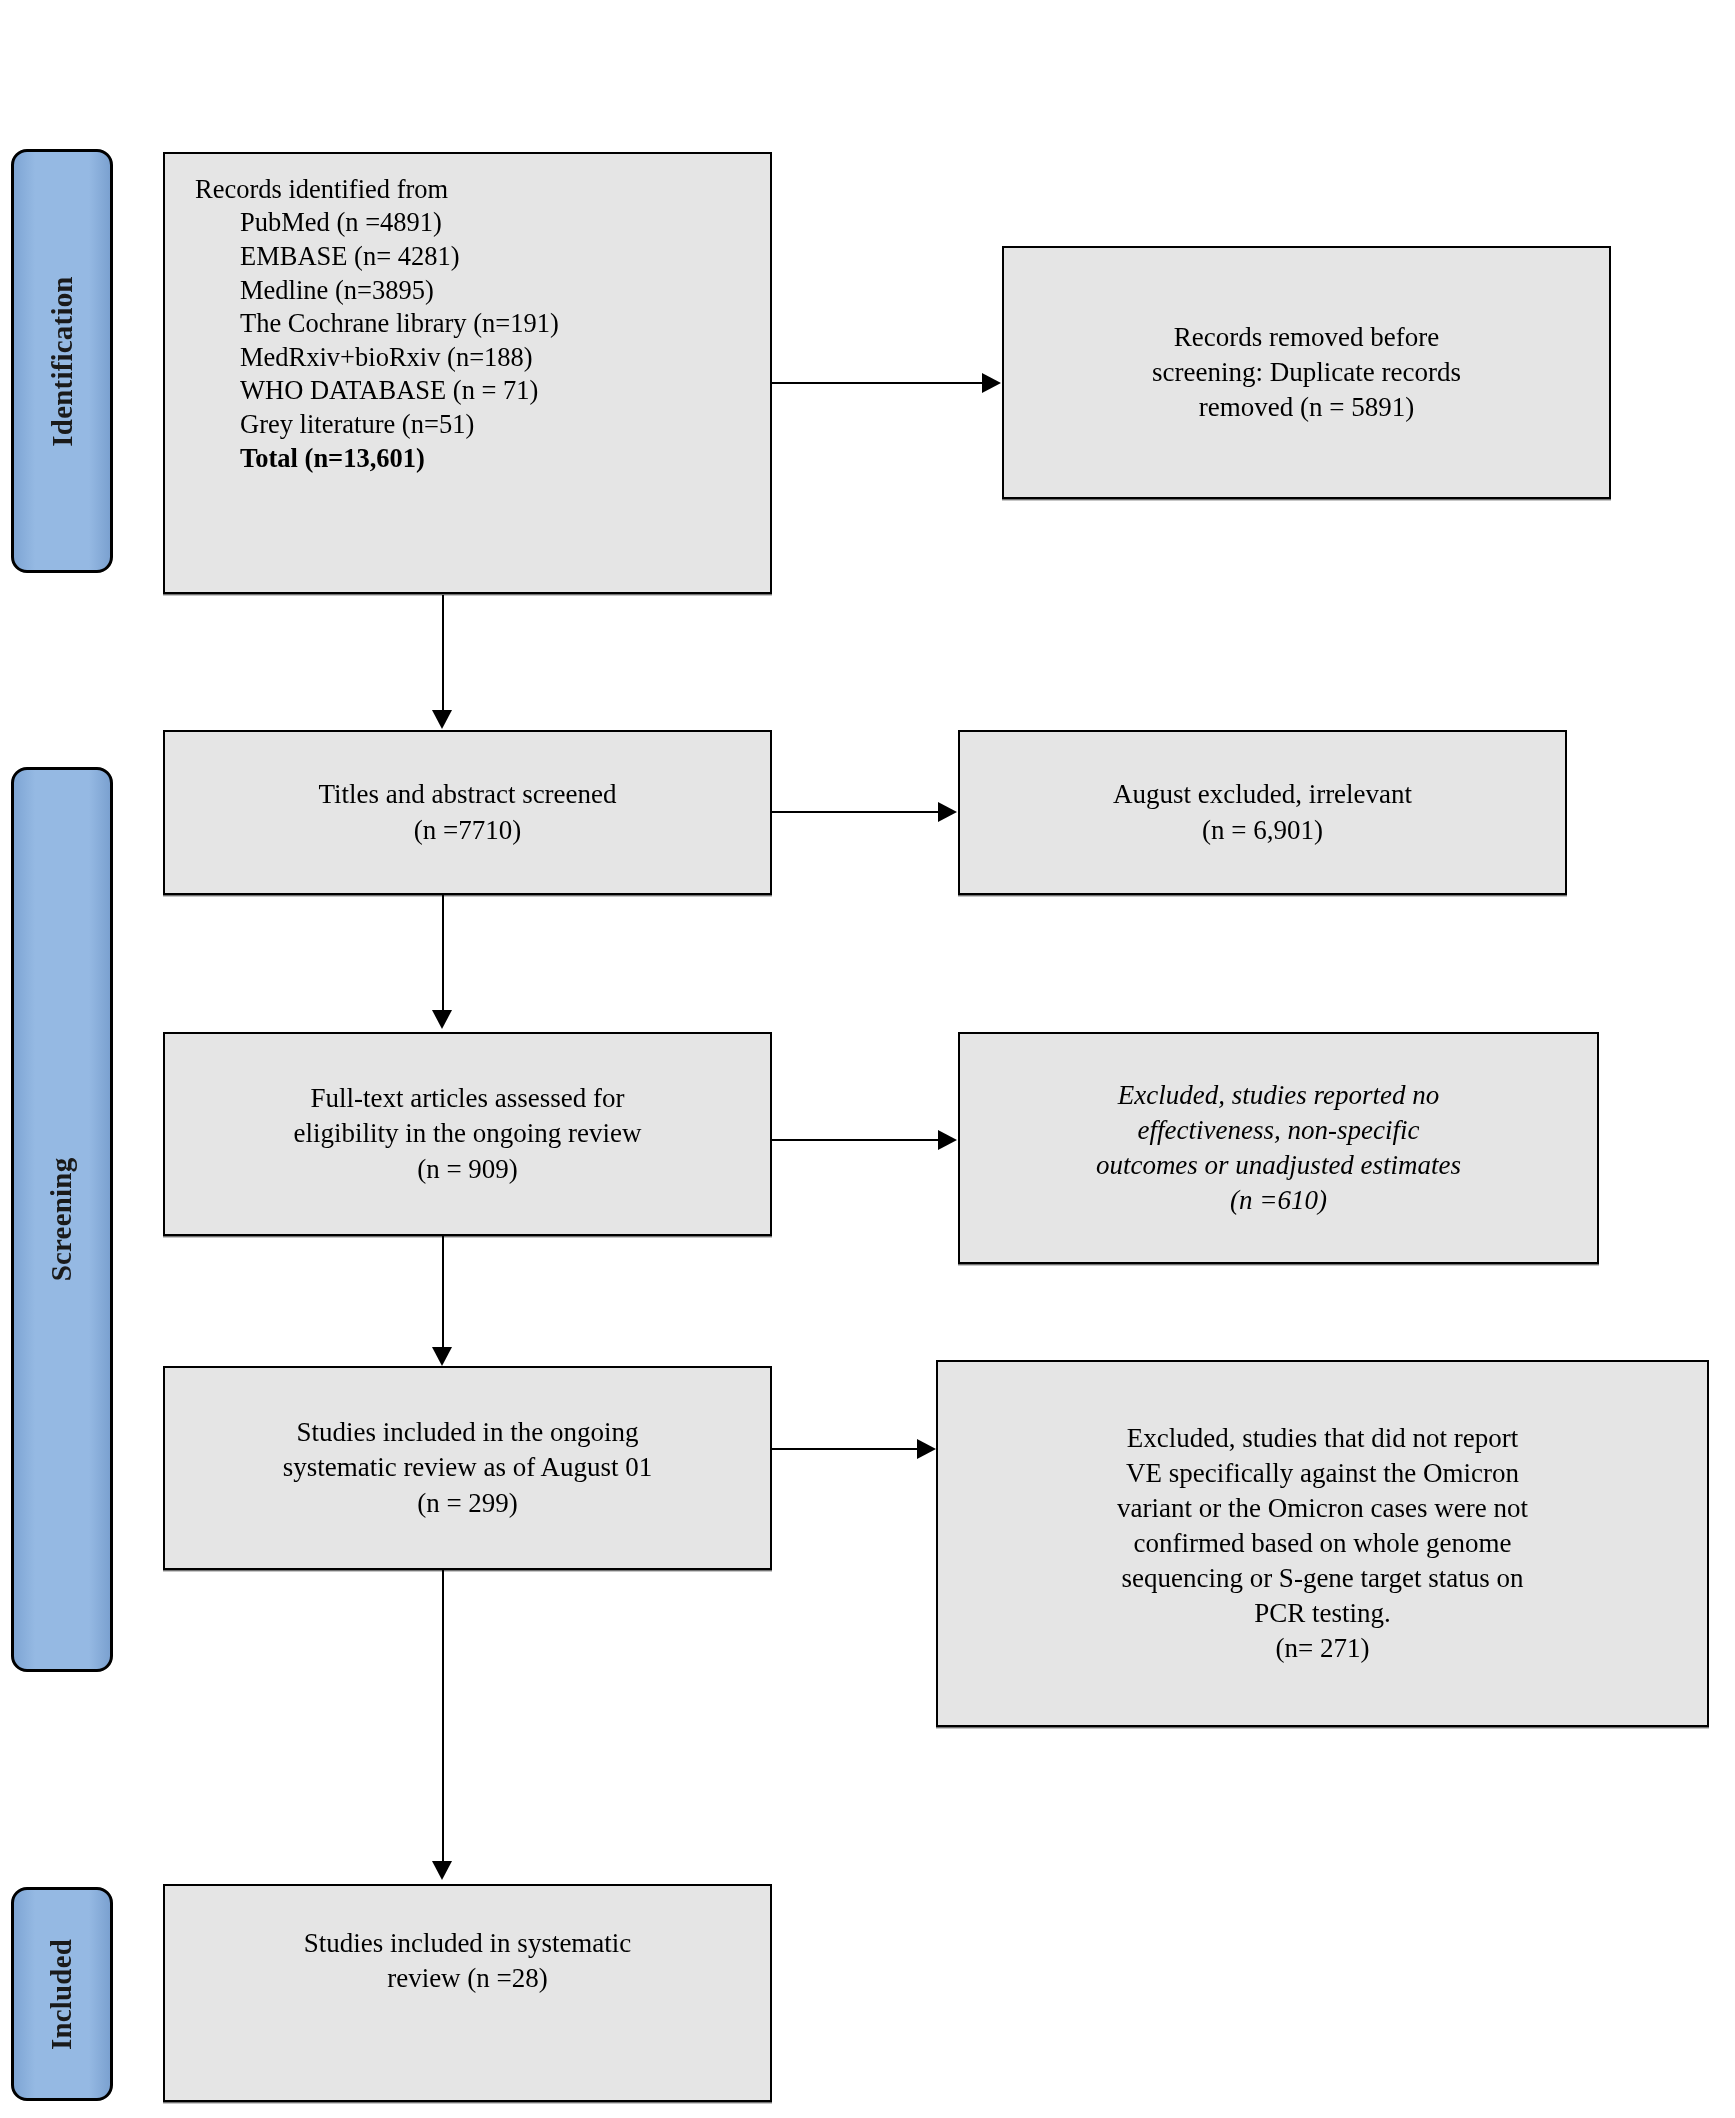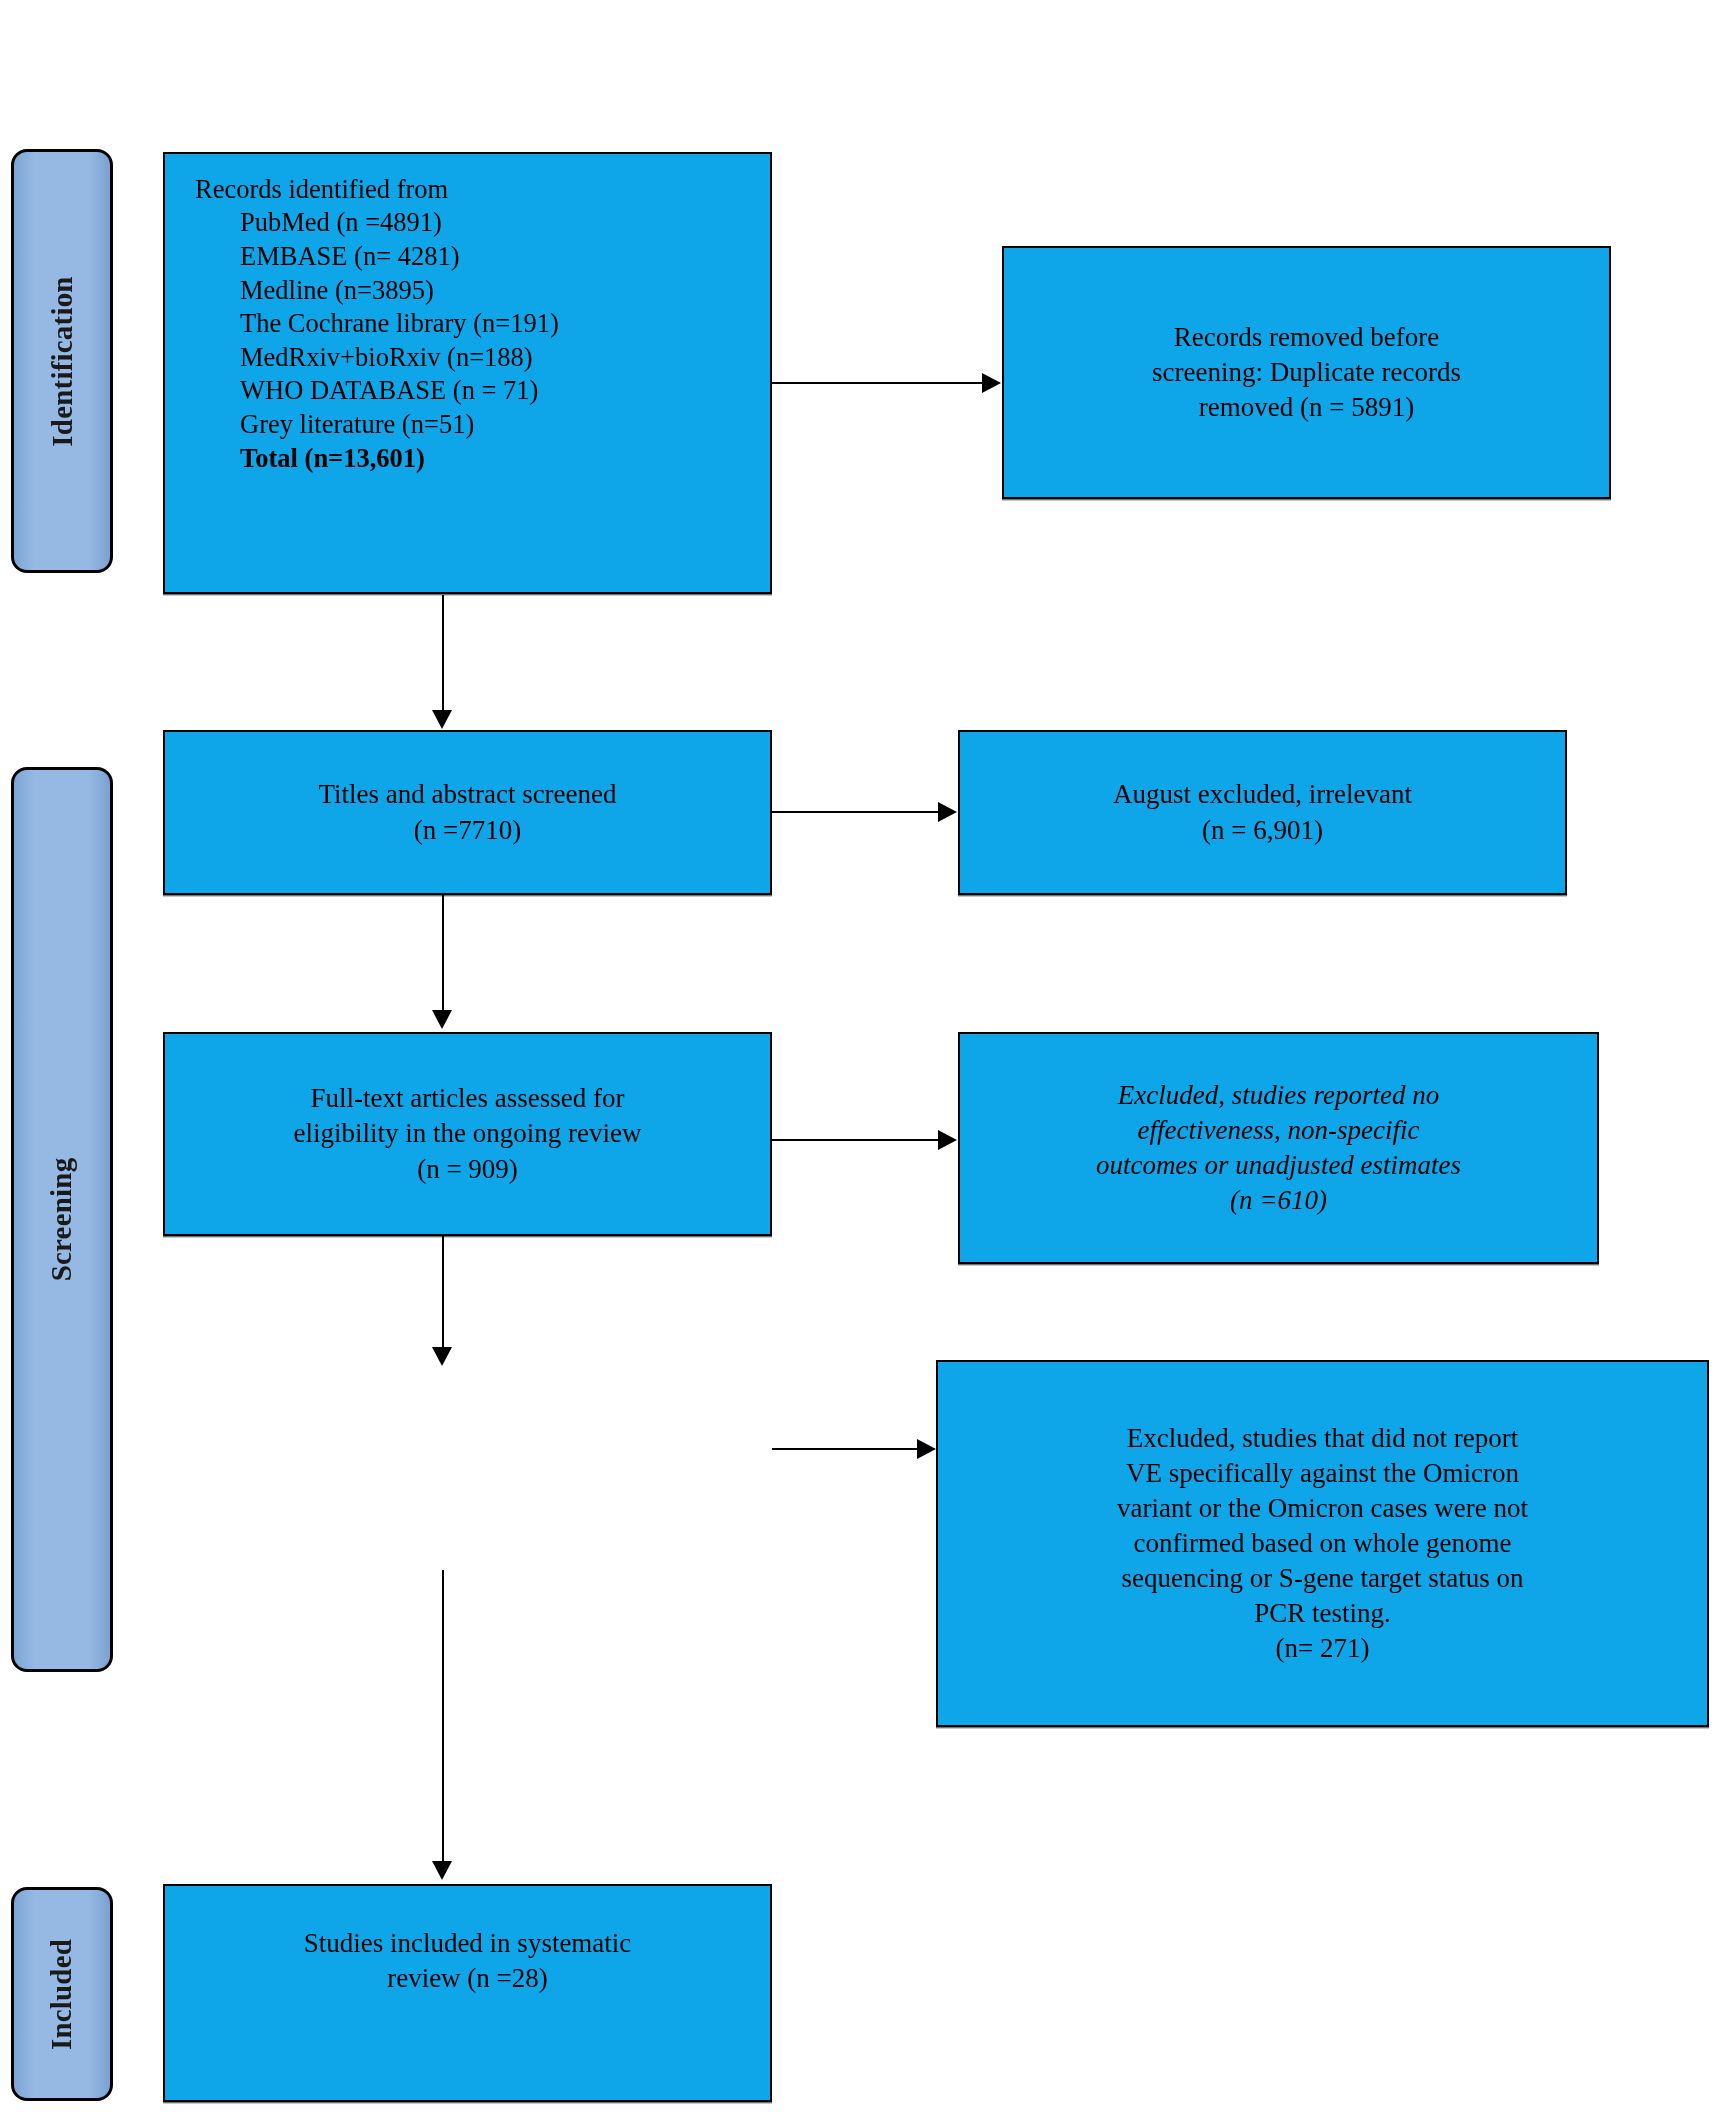--- a/index.html
+++ b/index.html
@@ -64,21 +64,21 @@
     white-space: nowrap;
     font-size: 29px;
     font-weight: bold;
     color: #1a1a1a;
     letter-spacing: 0.2px;
   }
 
   
   .box {
     position: absolute;
-    background: #0ea5e9;
+    background: #e5e5e5;
     border: 2.8px solid #000000;
     box-sizing: border-box;
     box-shadow: 0 1.4px 0 0 rgba(0,0,0,0.55);
   }
   .box-inner {
     width: 100%;
     height: 100%;
     display: flex;
     flex-direction: column;
     justify-content: center;
@@ -208,20 +208,27 @@
       <div class="line wrap">(n =610)</div>
     </div>
   </div>
 
   <div class="conn-h" style="left:772px; top:1139px; width:166px;"></div>
   <div class="arrow-right" style="left:938px; top:1130px;"></div>
 
   <div class="conn-v" style="left:442px; top:1236px; height:111px;"></div>
   <div class="arrow-down" style="left:432px; top:1347px;"></div>
 
+  <div class="box" style="left:163px; top:1366px; width:609px; height:204px;">
+    <div class="box-inner center" style="padding:0 16px;">
+      <div class="line wrap">Studies included in the ongoing</div>
+      <div class="line wrap">systematic review as of August 01</div>
+      <div class="line wrap">(n = 299)</div>
+    </div>
+  </div>
 
   <div class="box" style="left:936px; top:1328px; width:773px; height:367px;margin-top:32px;">
     <div class="box-inner center" style="padding:0 18.6px;">
       <div class="line wrap">Excluded, studies that did not report</div>
       <div class="line wrap">VE specifically against the Omicron</div>
       <div class="line wrap">variant or the Omicron cases were not</div>
       <div class="line wrap">confirmed based on whole genome</div>
       <div class="line wrap">sequencing or S-gene target status on</div>
       <div class="line wrap">PCR testing.</div>
       <div class="line wrap">(n= 271)</div>

